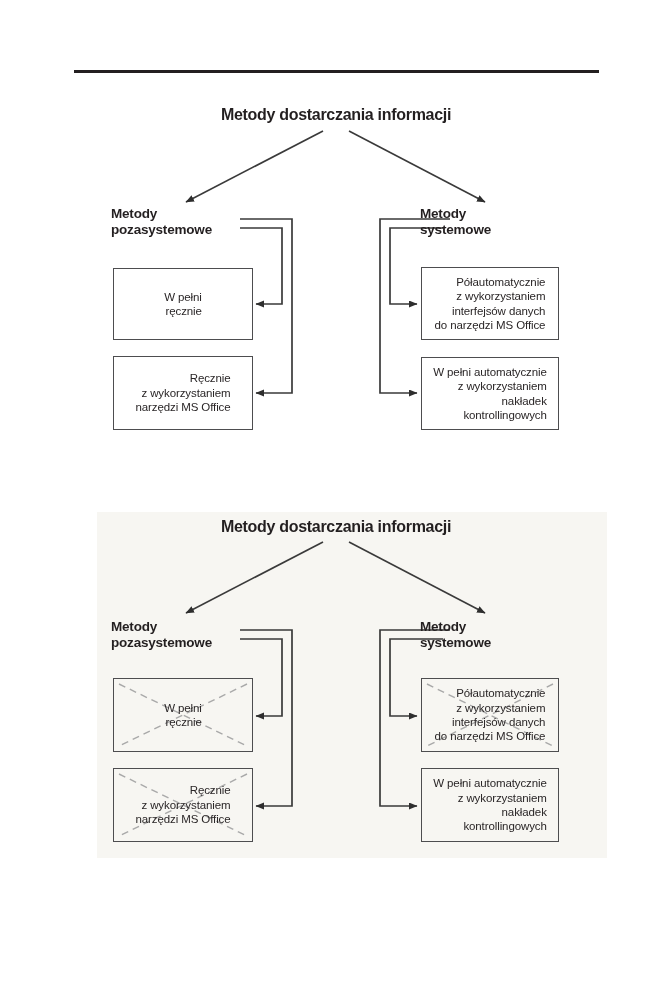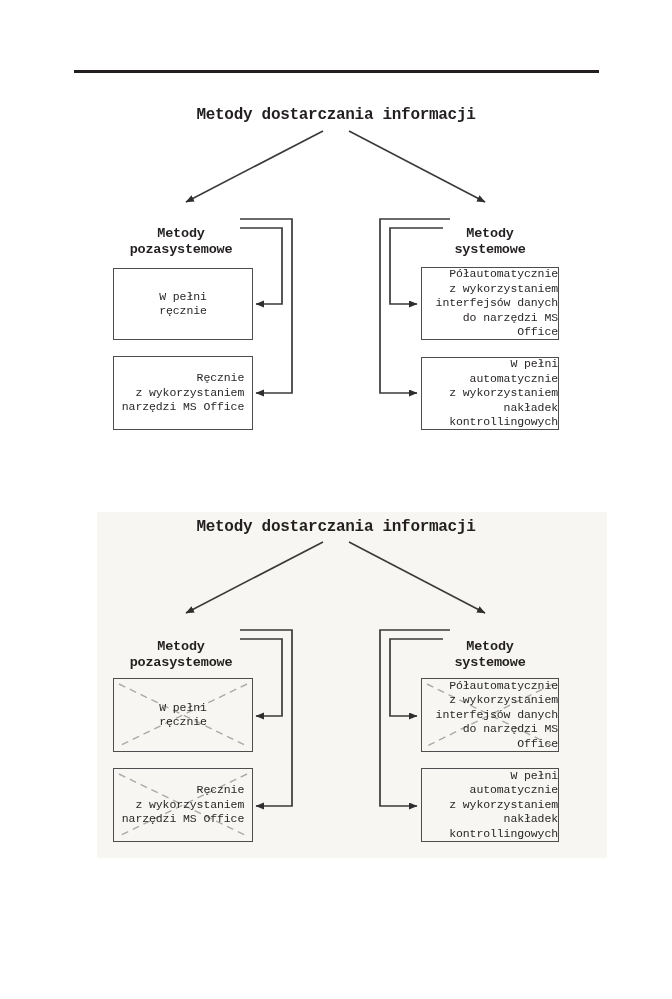--- a/index.html
+++ b/index.html
@@ -2,21 +2,21 @@
 <html><head>
 <meta charset="utf-8">
 <style>
   * { margin: 0; padding: 0; box-sizing: border-box; }
   html, body { background: #ffffff; }
   .page {
     position: relative;
     width: 672px;
     height: 999px;
     background: #ffffff;
-    font-family: Liberation Mono, monospace;
+    font-family: Liberation Sans, sans-serif;
     color: #231f20;
     overflow: hidden;
   }
   .top-rule {
     position: absolute;
     left: 74px; top: 70px;
     width: 525px; height: 3px;
     background: #231f20;
   }
   .diagram2-bg {
@@ -35,28 +35,27 @@
     left: 0; width: 672px;
     text-align: center;
     font-weight: bold;
     font-size: 16px;
     letter-spacing: -0.3px;
     color: #231f20;
   }
   .branch-label {
     position: absolute;
     width: 140px;
-    text-align: center;
+    text-align: left;
     font-weight: bold;
     font-size: 13.5px;
     line-height: 1.16;
     letter-spacing: -0.2px;
     white-space: pre-line;
     color: #231f20;
-    margin-top: 20px;
   }
   .method-box {
     position: absolute;
     border: 1.5px solid #4d4d4f;
     background: transparent;
     display: flex;
     align-items: center;
     justify-content: center;
     text-align: right;
     font-size: 11.5px;

